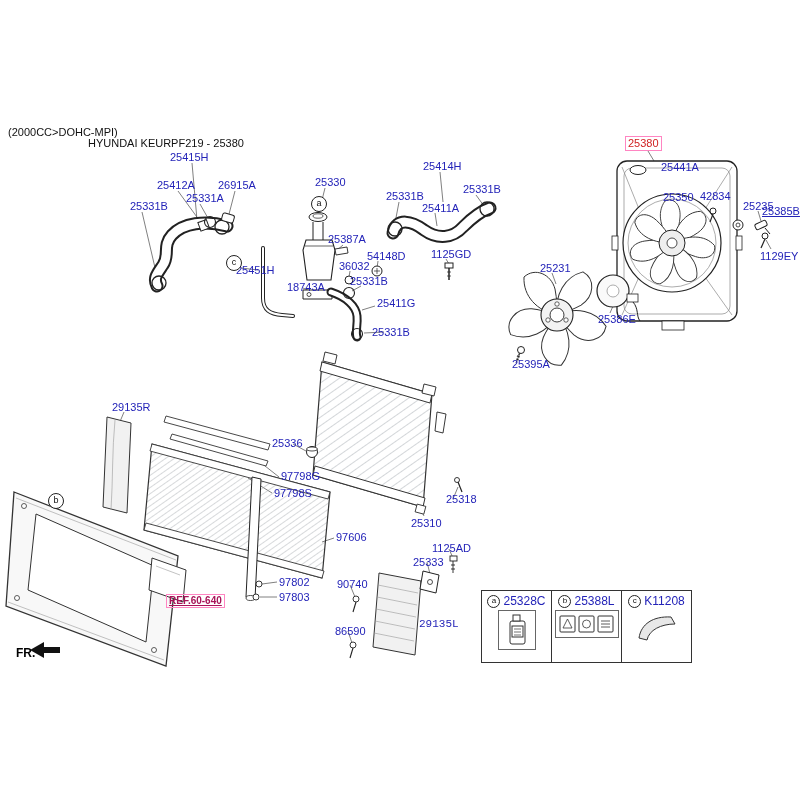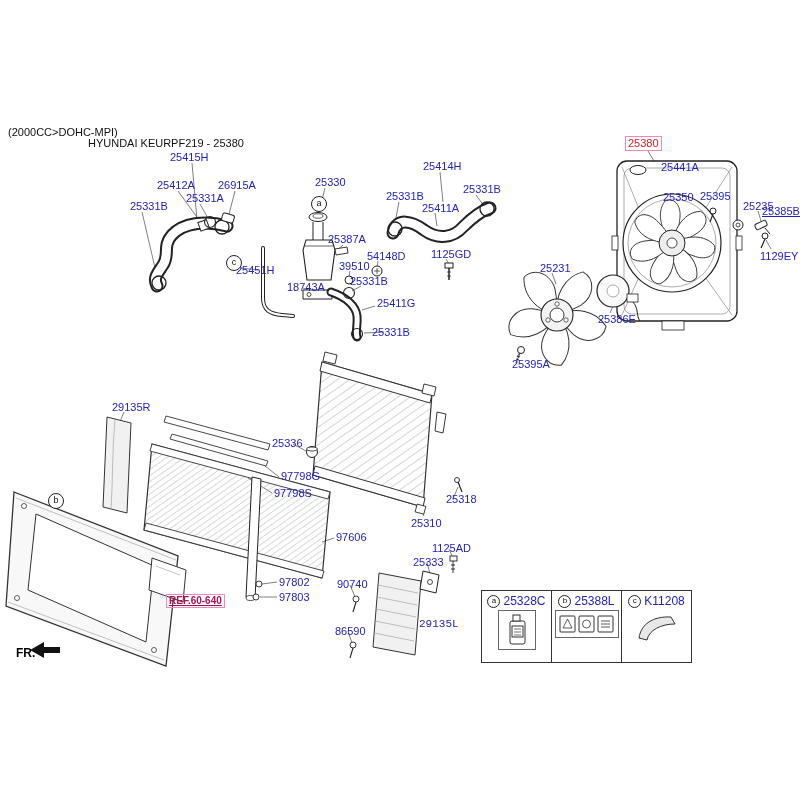--- a/index.html
+++ b/index.html
@@ -211,34 +211,34 @@
 
   <div id="labels-layer">
       <span class="part-label" style="left: 170px; top: 152px;">25415H</span>
       <span class="part-label" style="left: 157px; top: 180px;">25412A</span>
       <span class="part-label" style="left: 218px; top: 180px;">26915A</span>
       <span class="part-label" style="left: 130px; top: 201px;">25331B</span>
       <span class="part-label" style="left: 186px; top: 193px;">25331A</span>
       <span class="part-label" style="left: 315px; top: 177px;">25330</span>
       <span class="part-label" style="left: 328px; top: 234px;">25387A</span>
       <span class="part-label" style="left: 236px; top: 265px;">25451H</span>
-      <span class="part-label" style="left: 339px; top: 261px;">39510</span>
+      <span class="part-label" style="left: 339px; top: 261px;">36032</span>
       <span class="part-label" style="left: 367px; top: 251px;">54148D</span>
       <span class="part-label" style="left: 287px; top: 282px;">18743A</span>
       <span class="part-label" style="left: 350px; top: 276px;">25331B</span>
       <span class="part-label" style="left: 377px; top: 298px;">25411G</span>
       <span class="part-label" style="left: 372px; top: 327px;">25331B</span>
       <span class="part-label" style="left: 423px; top: 161px;">25414H</span>
       <span class="part-label" style="left: 386px; top: 191px;">25331B</span>
       <span class="part-label" style="left: 463px; top: 184px;">25331B</span>
       <span class="part-label" style="left: 422px; top: 203px;">25411A</span>
       <span class="part-label" style="left: 431px; top: 249px;">1125GD</span>
       <span class="part-label box" style="left: 625px; top: 139px;">25380</span>
       <span class="part-label" style="left: 661px; top: 162px;">25441A</span>
-      <span class="part-label" style="left: 700px; top: 191px;">25395</span>
+      <span class="part-label" style="left: 700px; top: 191px;">42834</span>
       <span class="part-label" style="left: 663px; top: 192px;">25350</span>
       <span class="part-label" style="left: 762px; top: 206px; text-decoration: underline;">25385B</span>
       <span class="part-label" style="left: 743px; top: 201px;">25235</span>
       <span class="part-label" style="left: 760px; top: 251px;">1129EY</span>
       <span class="part-label" style="left: 540px; top: 263px;">25231</span>
       <span class="part-label" style="left: 598px; top: 314px;">25386E</span>
       <span class="part-label" style="left: 505px; top: 359px; margin-left: 7px;">25395A</span>
       <span class="part-label" style="left: 112px; top: 402px;">29135R</span>
       <span class="part-label" style="left: 272px; top: 438px;">25336</span>
       <span class="part-label" style="left: 281px; top: 471px;">97798G</span>

